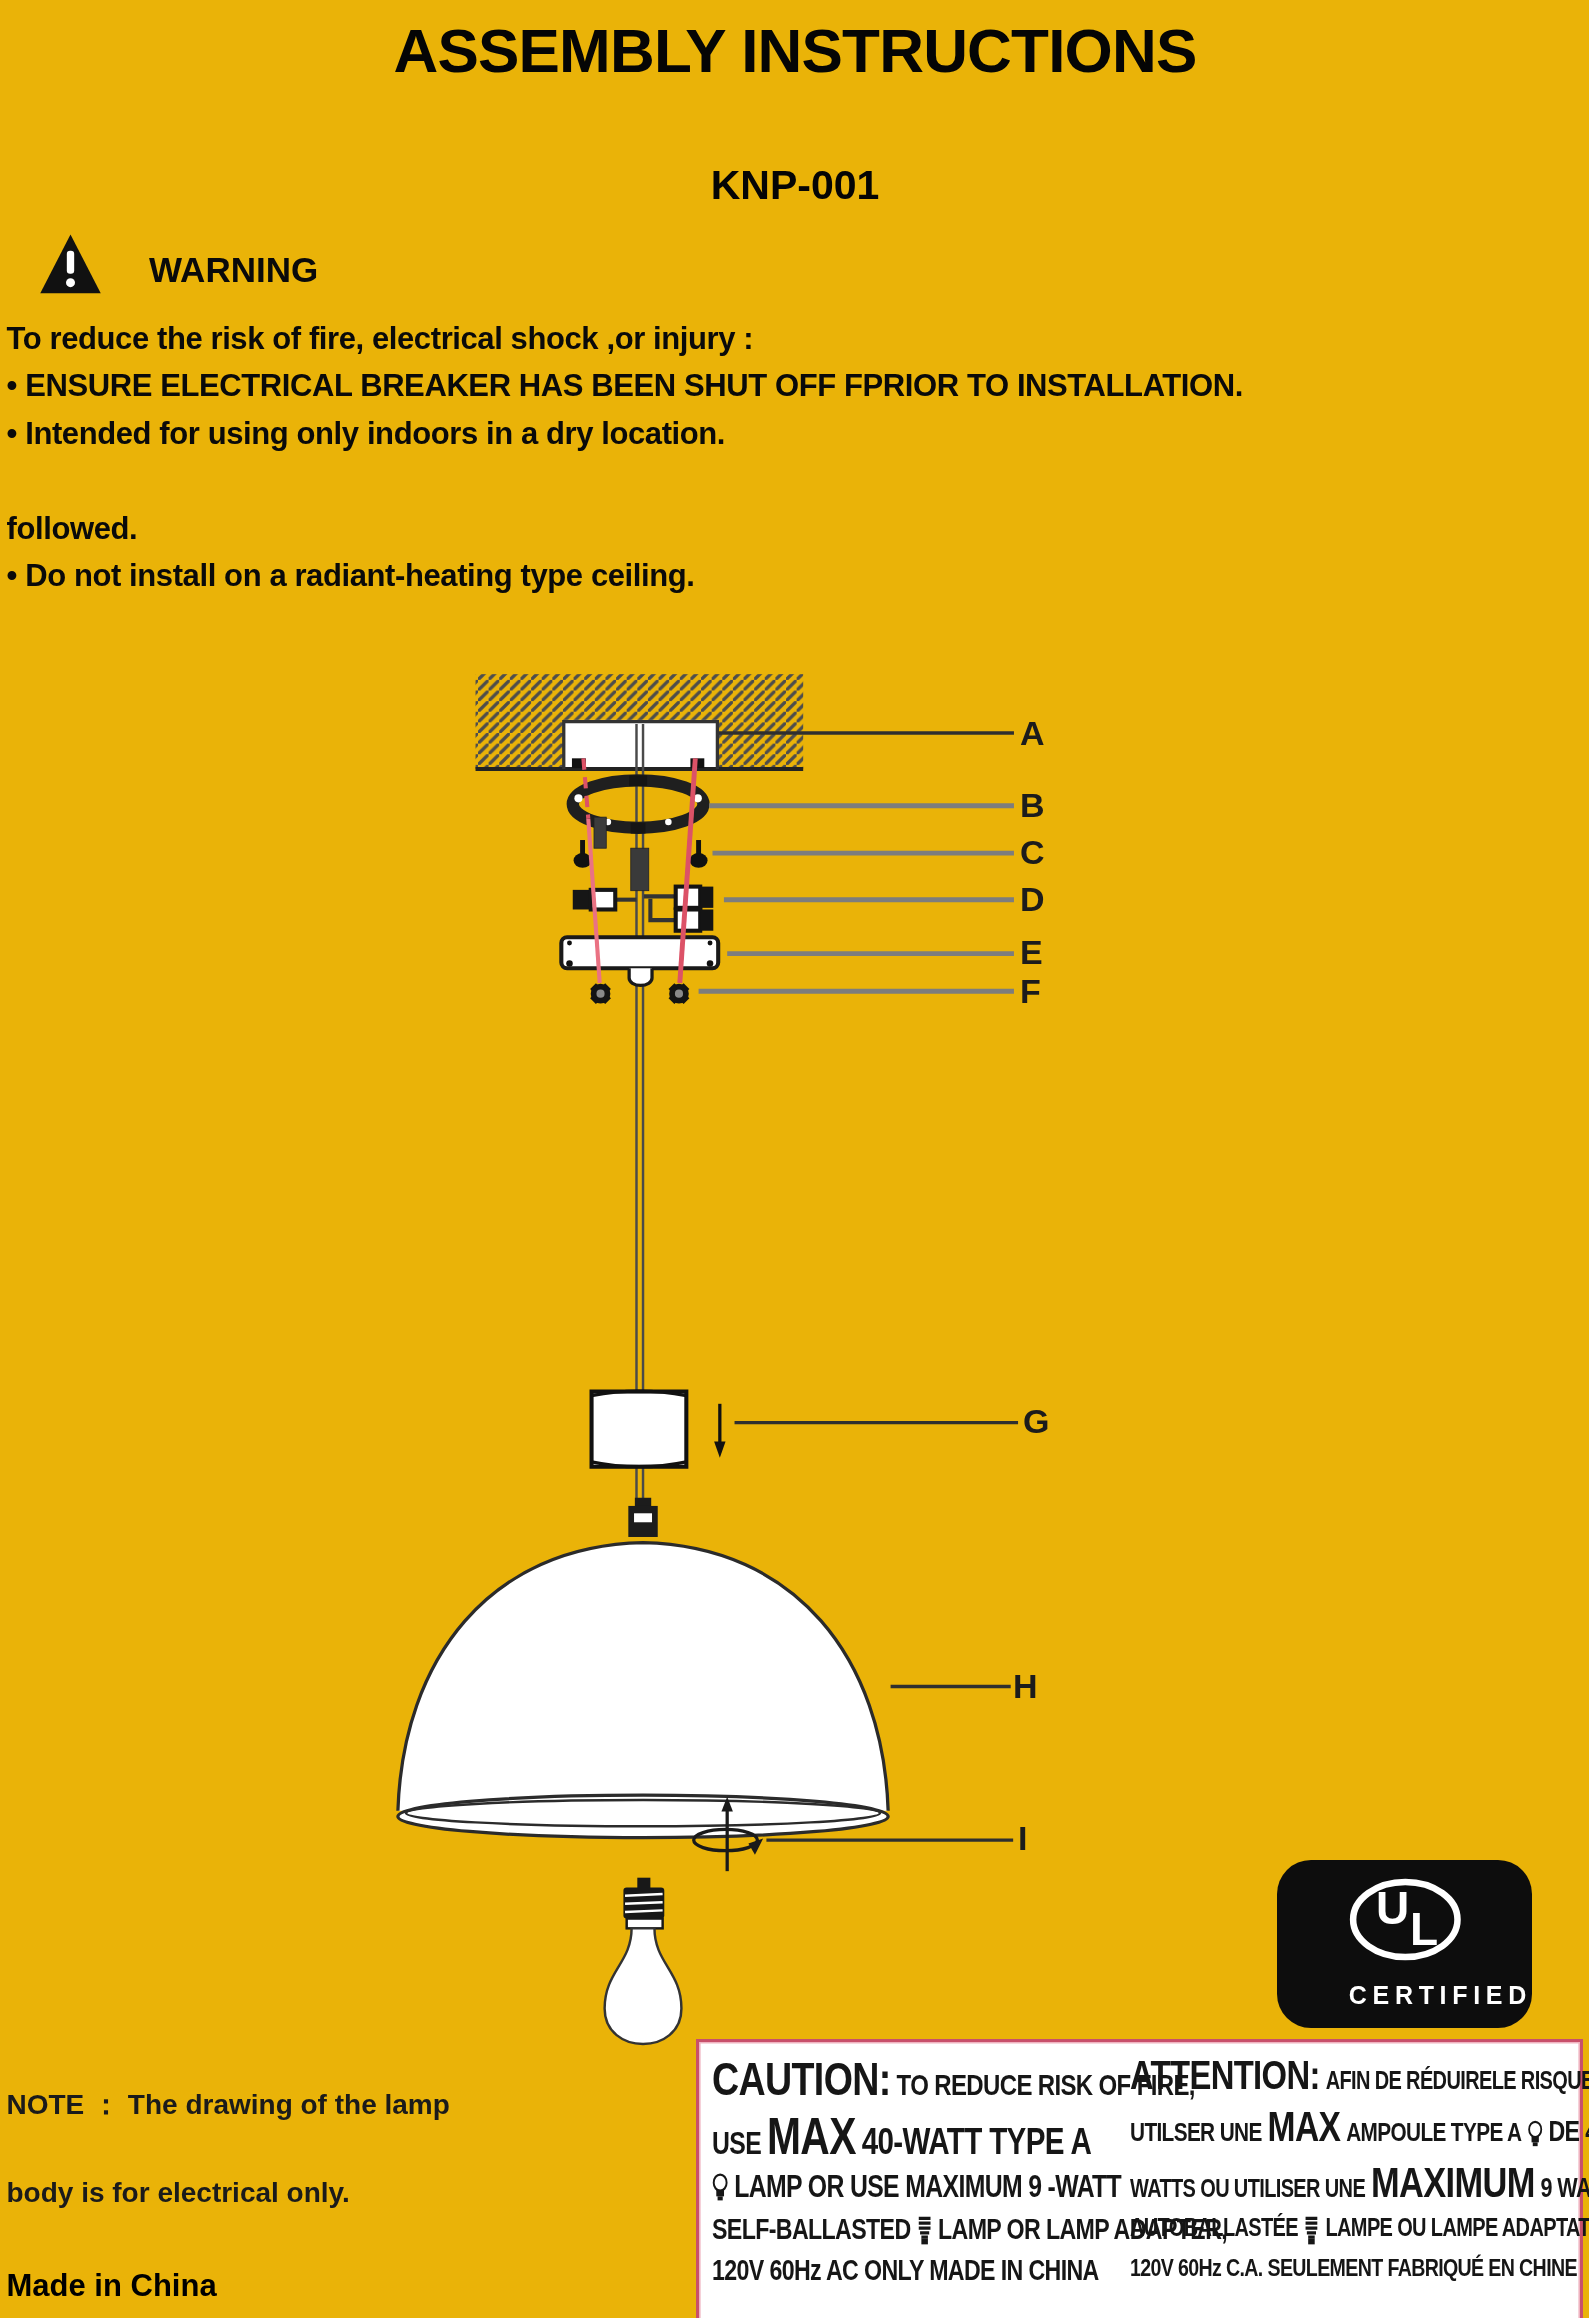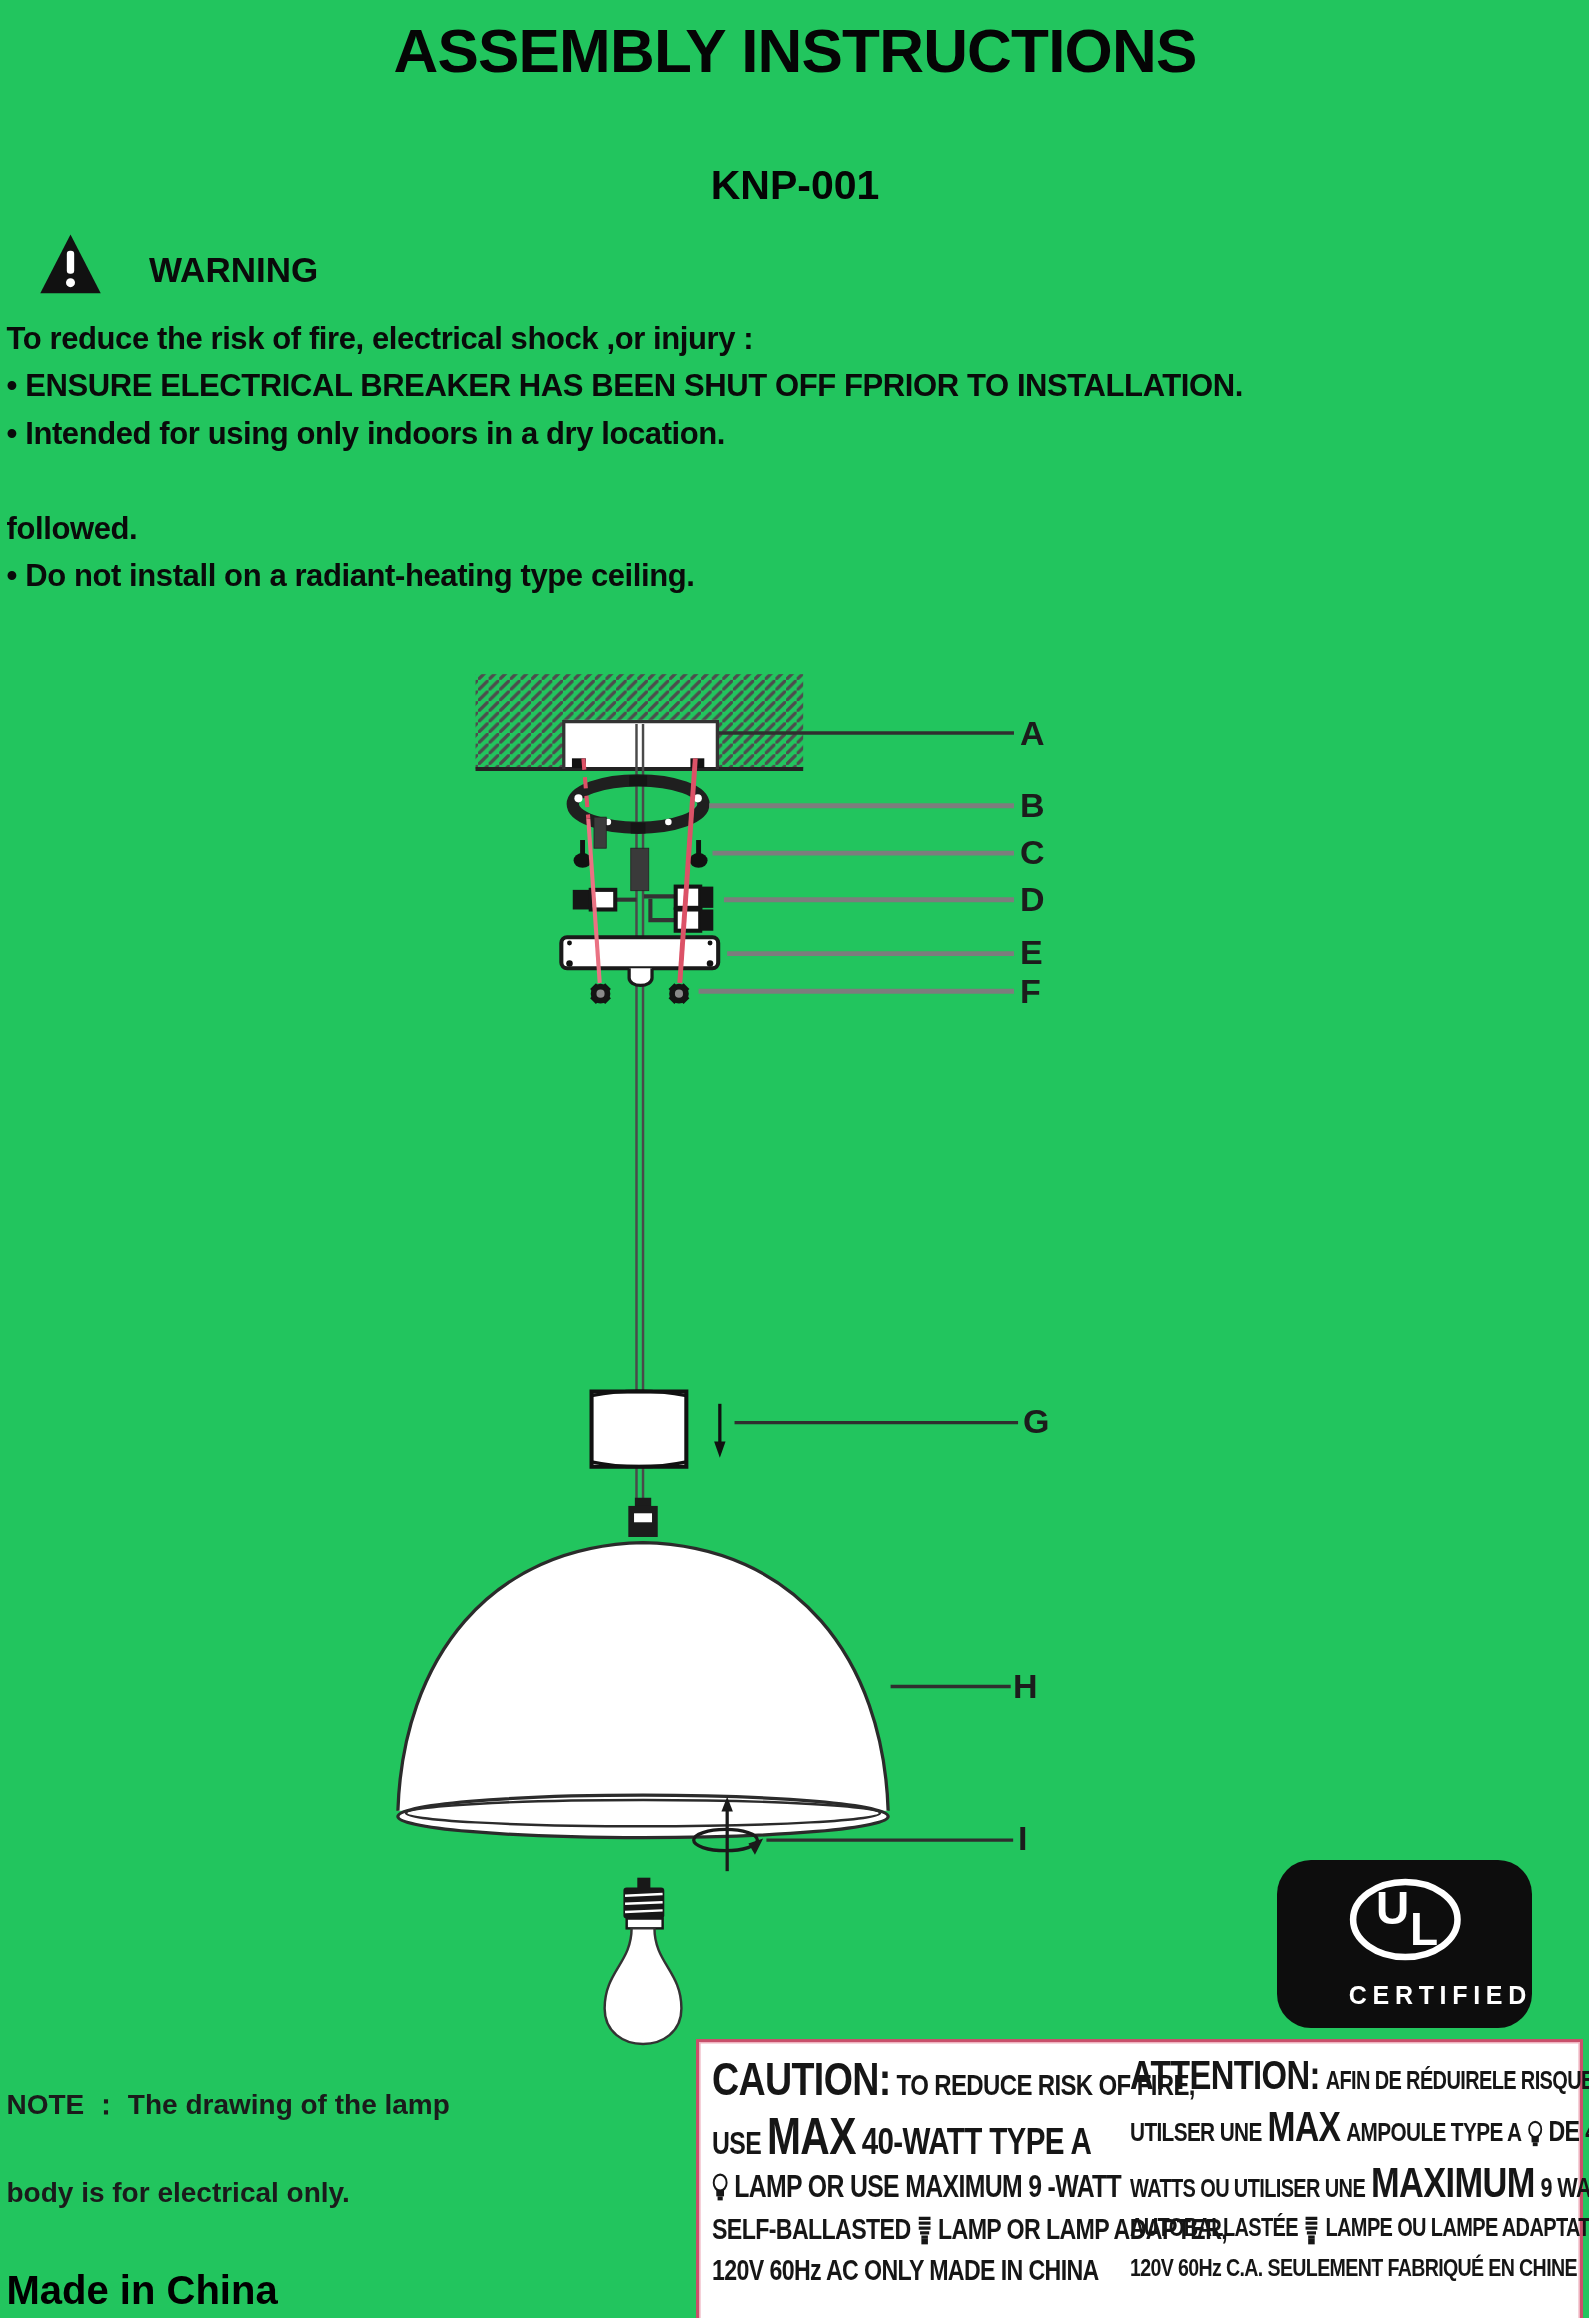--- a/index.html
+++ b/index.html
@@ -3,36 +3,36 @@
 <meta charset="utf-8">
 <style>
   :root{
     --caution-border:#c8506b;
     --screw-line-red:#dc5267;
     --leader-gray:#7d7d7d;
     --badge-black:#0d0d0d;
   }
   html,body{margin:0;padding:0;background:#fff;}
   .page{
-    position:relative;width:1590px;height:2319px;background:#22c55e;overflow:hidden;
+    position:relative;width:1590px;height:2319px;background:#eab308;overflow:hidden;
     font-family:"Liberation Sans",sans-serif;color:#111;
   }
   .abs{position:absolute;}
   .title{
     left:0;top:14.7px;width:1590px;text-align:center;
     font-size:62px;font-weight:700;letter-spacing:-0.8px;color:#050505;
   }
   .model{
     left:0;top:162px;width:1590px;text-align:center;
     font-size:41px;font-weight:700;color:#050505;
   }
   .warn-head{left:149px;top:250px;font-size:35px;font-weight:700;color:#0a0a0a;}
   .warn-line{left:6.5px;font-size:31px;font-weight:700;letter-spacing:-0.4px;color:#0a0a0a;white-space:nowrap;}
   .note-line{left:6.5px;font-size:28px;font-weight:700;color:#1b1b1b;white-space:nowrap;}
-  .made{left:6.5px;top:2268px;font-size:40px;font-weight:700;color:#000;}
+  .made{left:6.5px;top:2268px;font-size:31px;font-weight:700;color:#000;}
   .dlabel{
     font-size:34px;font-weight:700;color:#1c1c1c;line-height:1;
   }
   
   .badge{
     left:1277px;top:1860px;width:255px;height:168px;border-radius:34px;
     background:var(--badge-black);
   }
   .badge .ltr{position:absolute;color:#fff;font-weight:700;line-height:1;}
   .badge .cert{

